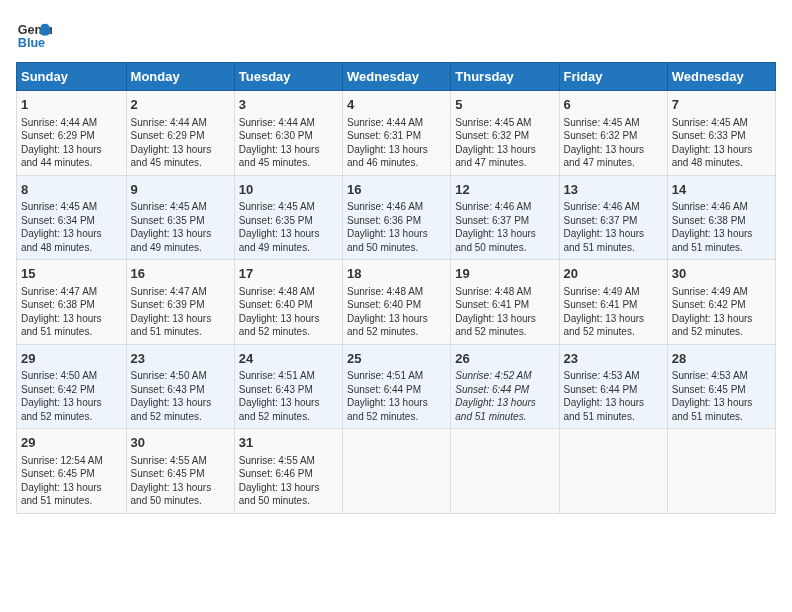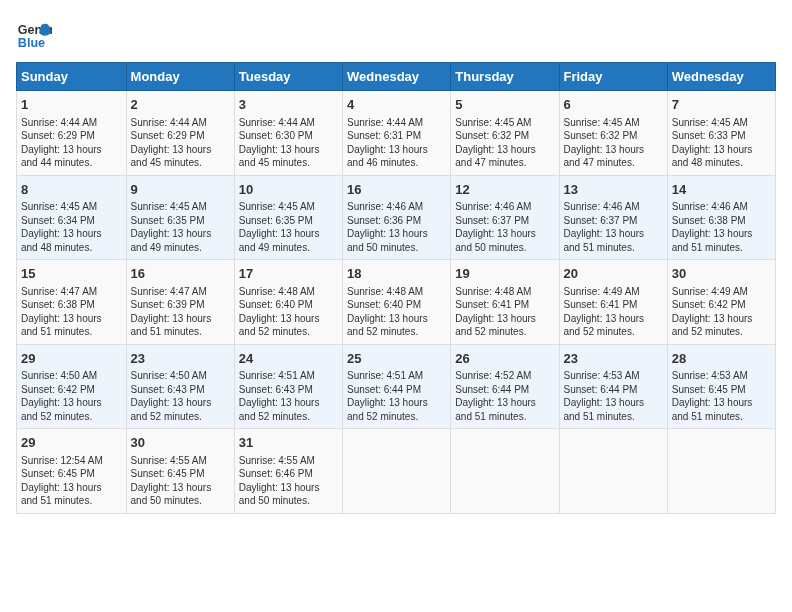--- a/index.html
+++ b/index.html
@@ -289,21 +289,21 @@
         </td>
         <td>
           <span class="day-num">25</span>
           <div class="day-info" style="white-space: pre-line;">Sunrise: 4:51 AM
 Sunset: 6:44 PM
 Daylight: 13 hours
 and 52 minutes.</div>
         </td>
         <td>
           <span class="day-num">26</span>
-          <div class="day-info" style="white-space: pre-line;">Sunrise: 4:52 AM
+          <div class="day-info" style="white-space: pre-line; font-style: italic;">Sunrise: 4:52 AM
 Sunset: 6:44 PM
 Daylight: 13 hours
 and 51 minutes.</div>
         </td>
         <td>
           <span class="day-num">23</span>
           <div class="day-info" style="white-space: pre-line;">Sunrise: 4:53 AM
 Sunset: 6:44 PM
 Daylight: 13 hours
 and 51 minutes.</div>

